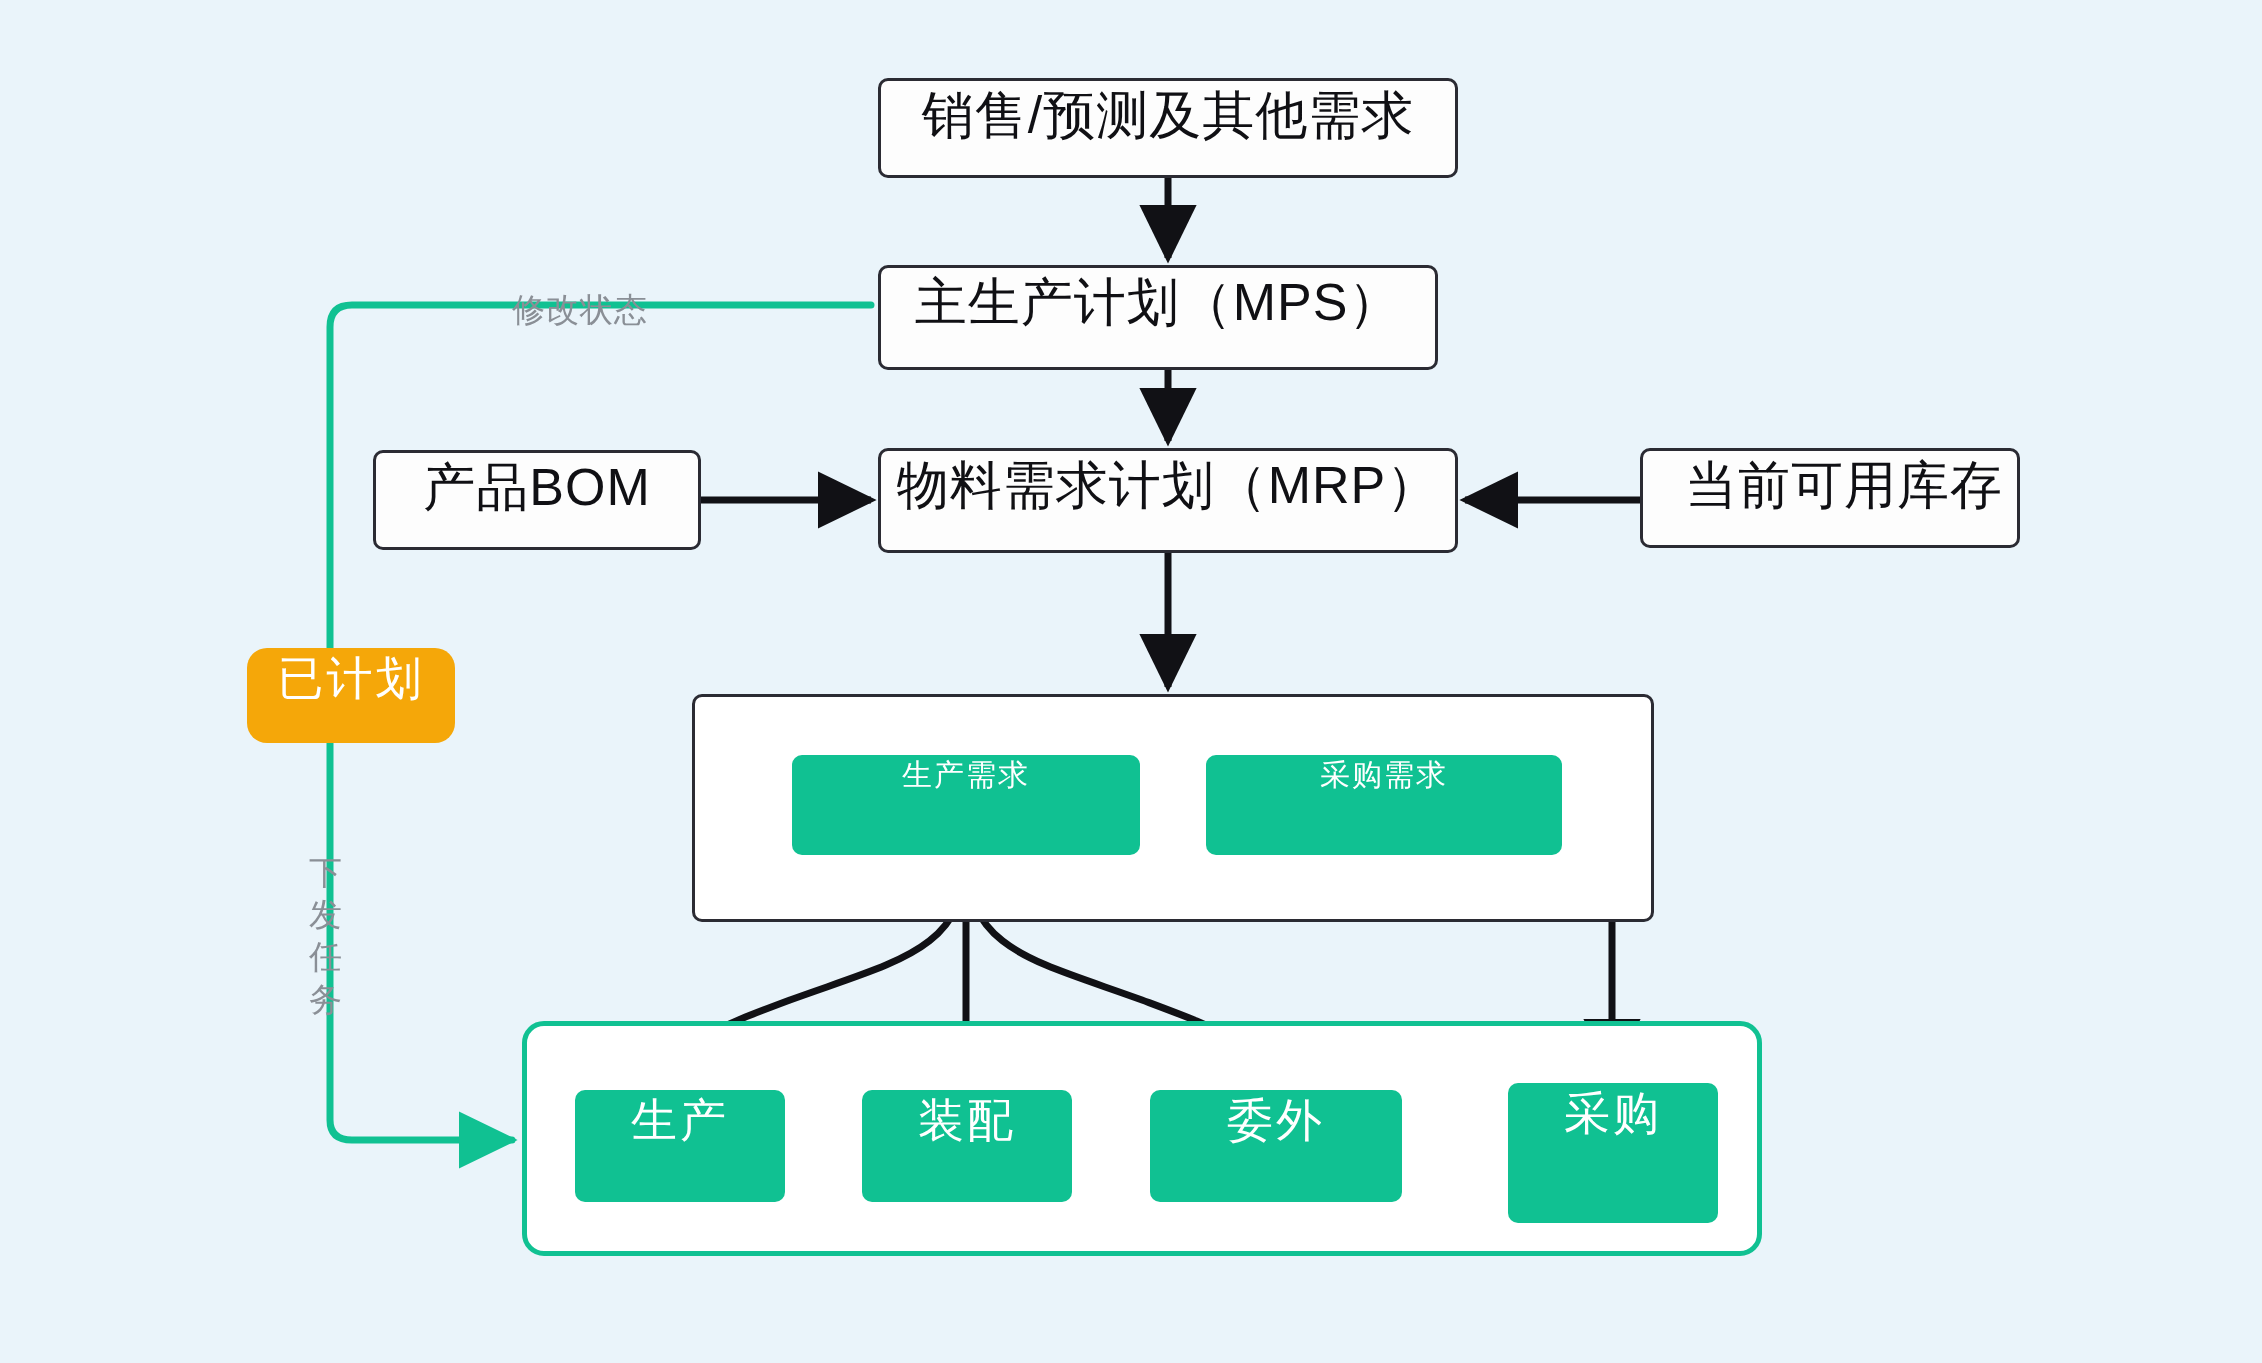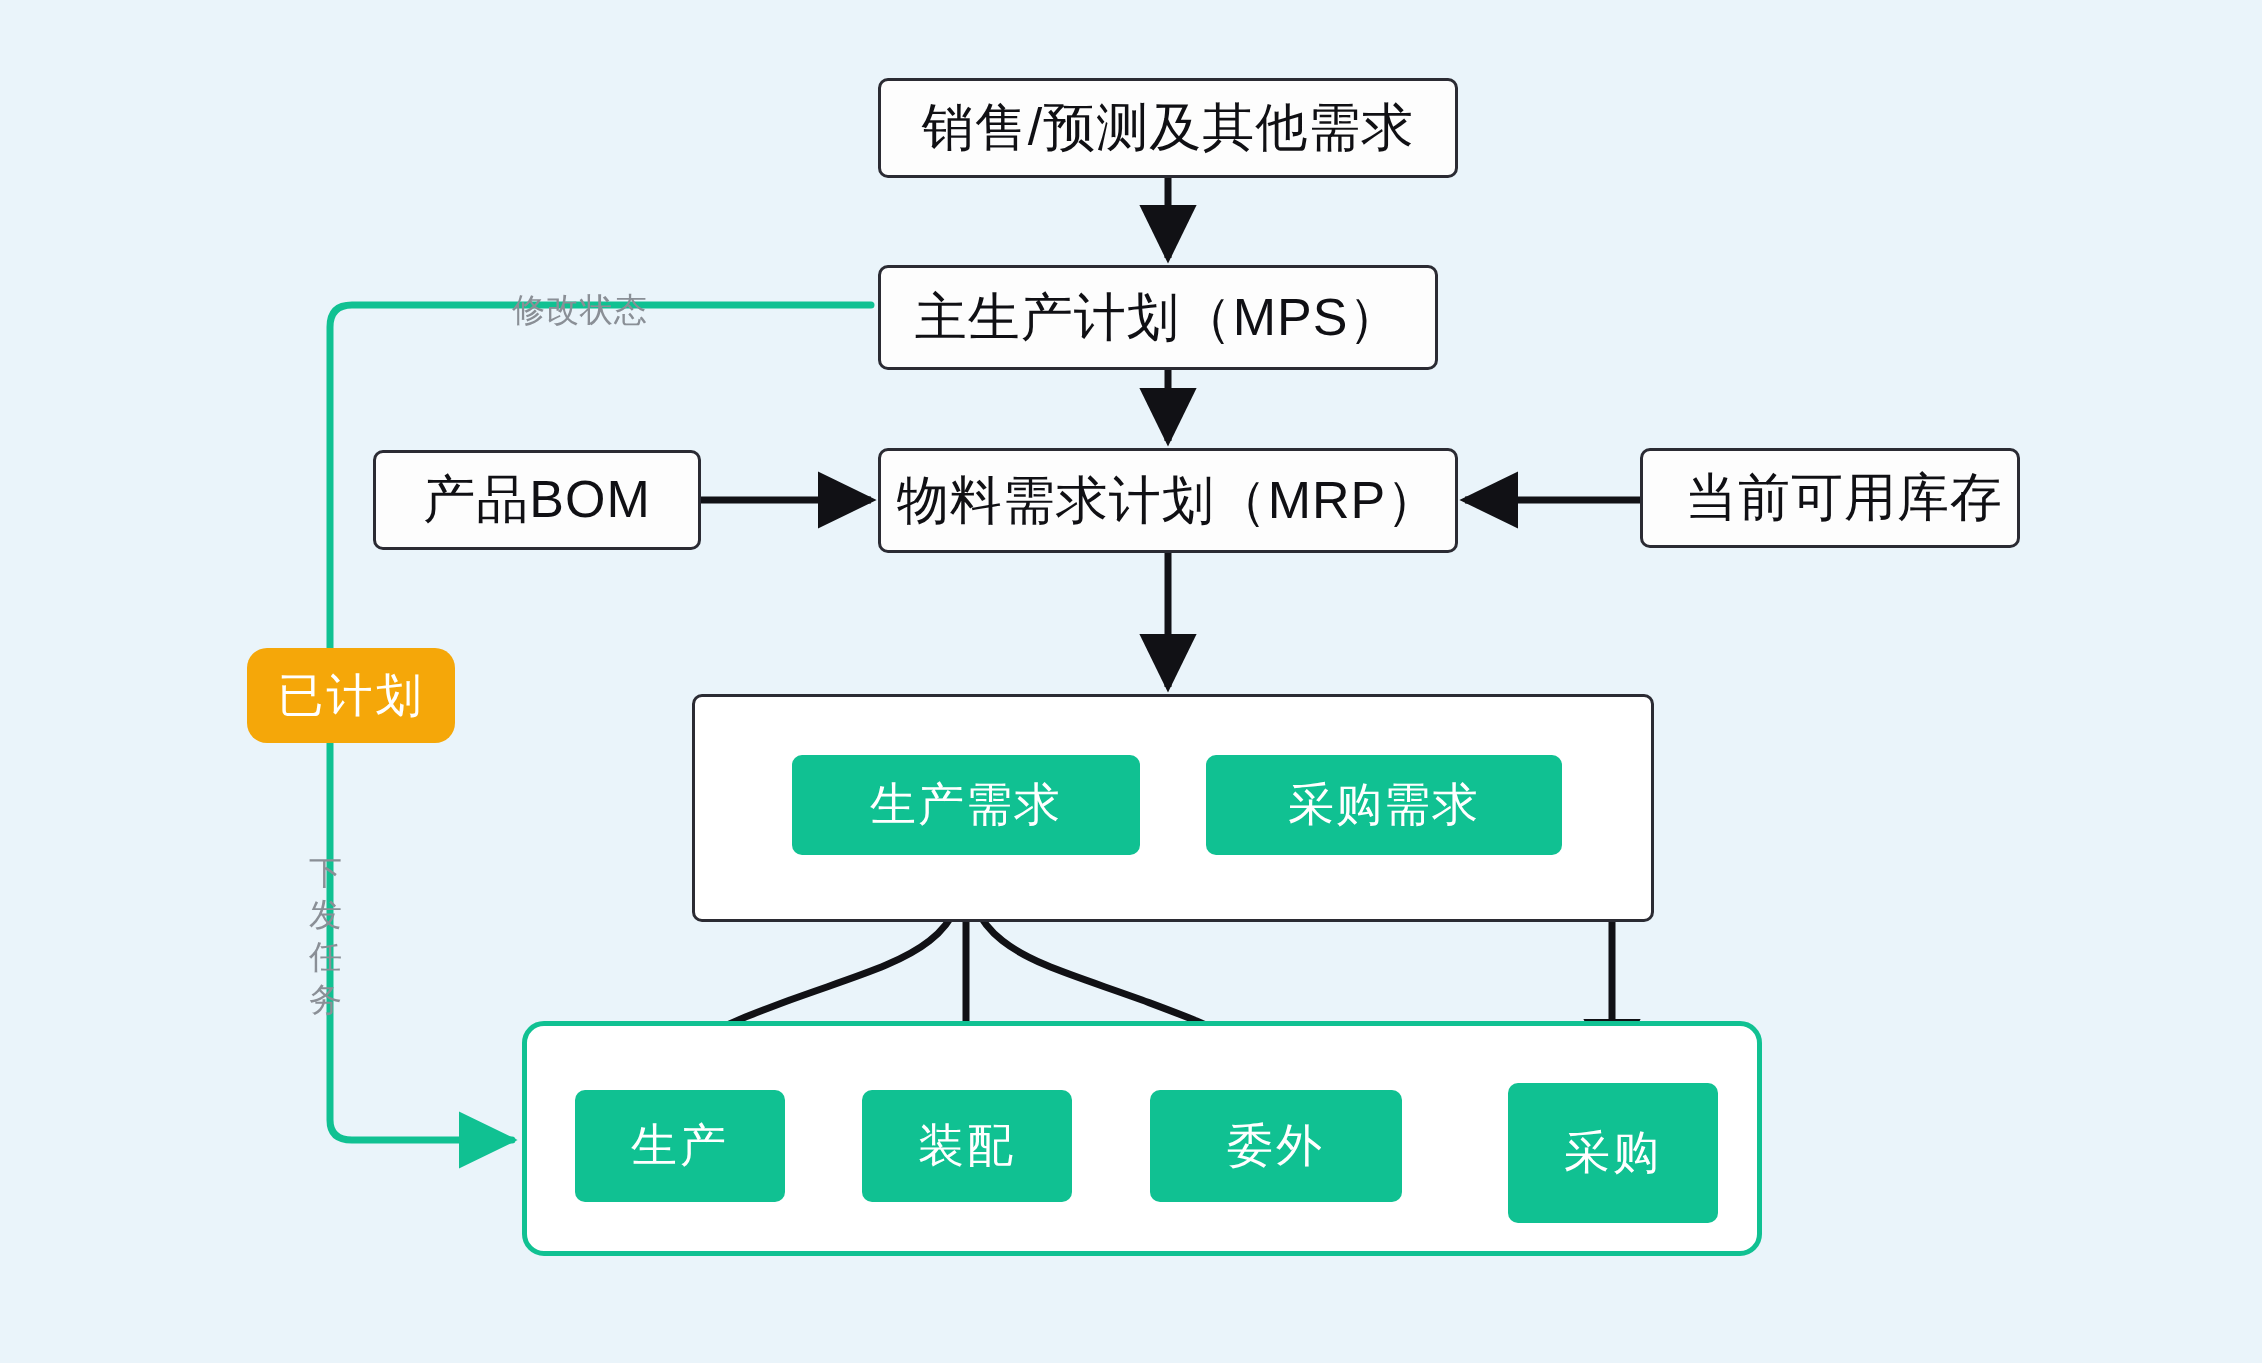--- a/index.html
+++ b/index.html
@@ -19,40 +19,40 @@
     position: absolute;
     left: 0; top: 0;
     width: 2262px;
     height: 1363px;
     pointer-events: none;
   }
   .node {
     position: absolute;
     box-sizing: border-box;
     display: flex;
-    align-items: center;
+    align-items: flex-start;
     justify-content: center;
     text-align: center;
     white-space: nowrap;
   }
   
   .plain {
     background: #fdfdfd;
     border: 3px solid #2b2b33;
     border-radius: 10px;
     color: #101014;
     font-size: 52px;
     letter-spacing: 1px;
   }
   
   .chip {
     background: #10c192;
     border-radius: 10px;
     color: #ffffff;
-    font-size: 46px;
+    font-size: 30px;
     letter-spacing: 2px;
   }
   .chip-sm {
     background: #10c192;
     border-radius: 10px;
     color: #ffffff;
     font-size: 46px;
     letter-spacing: 3px;
   }
   

